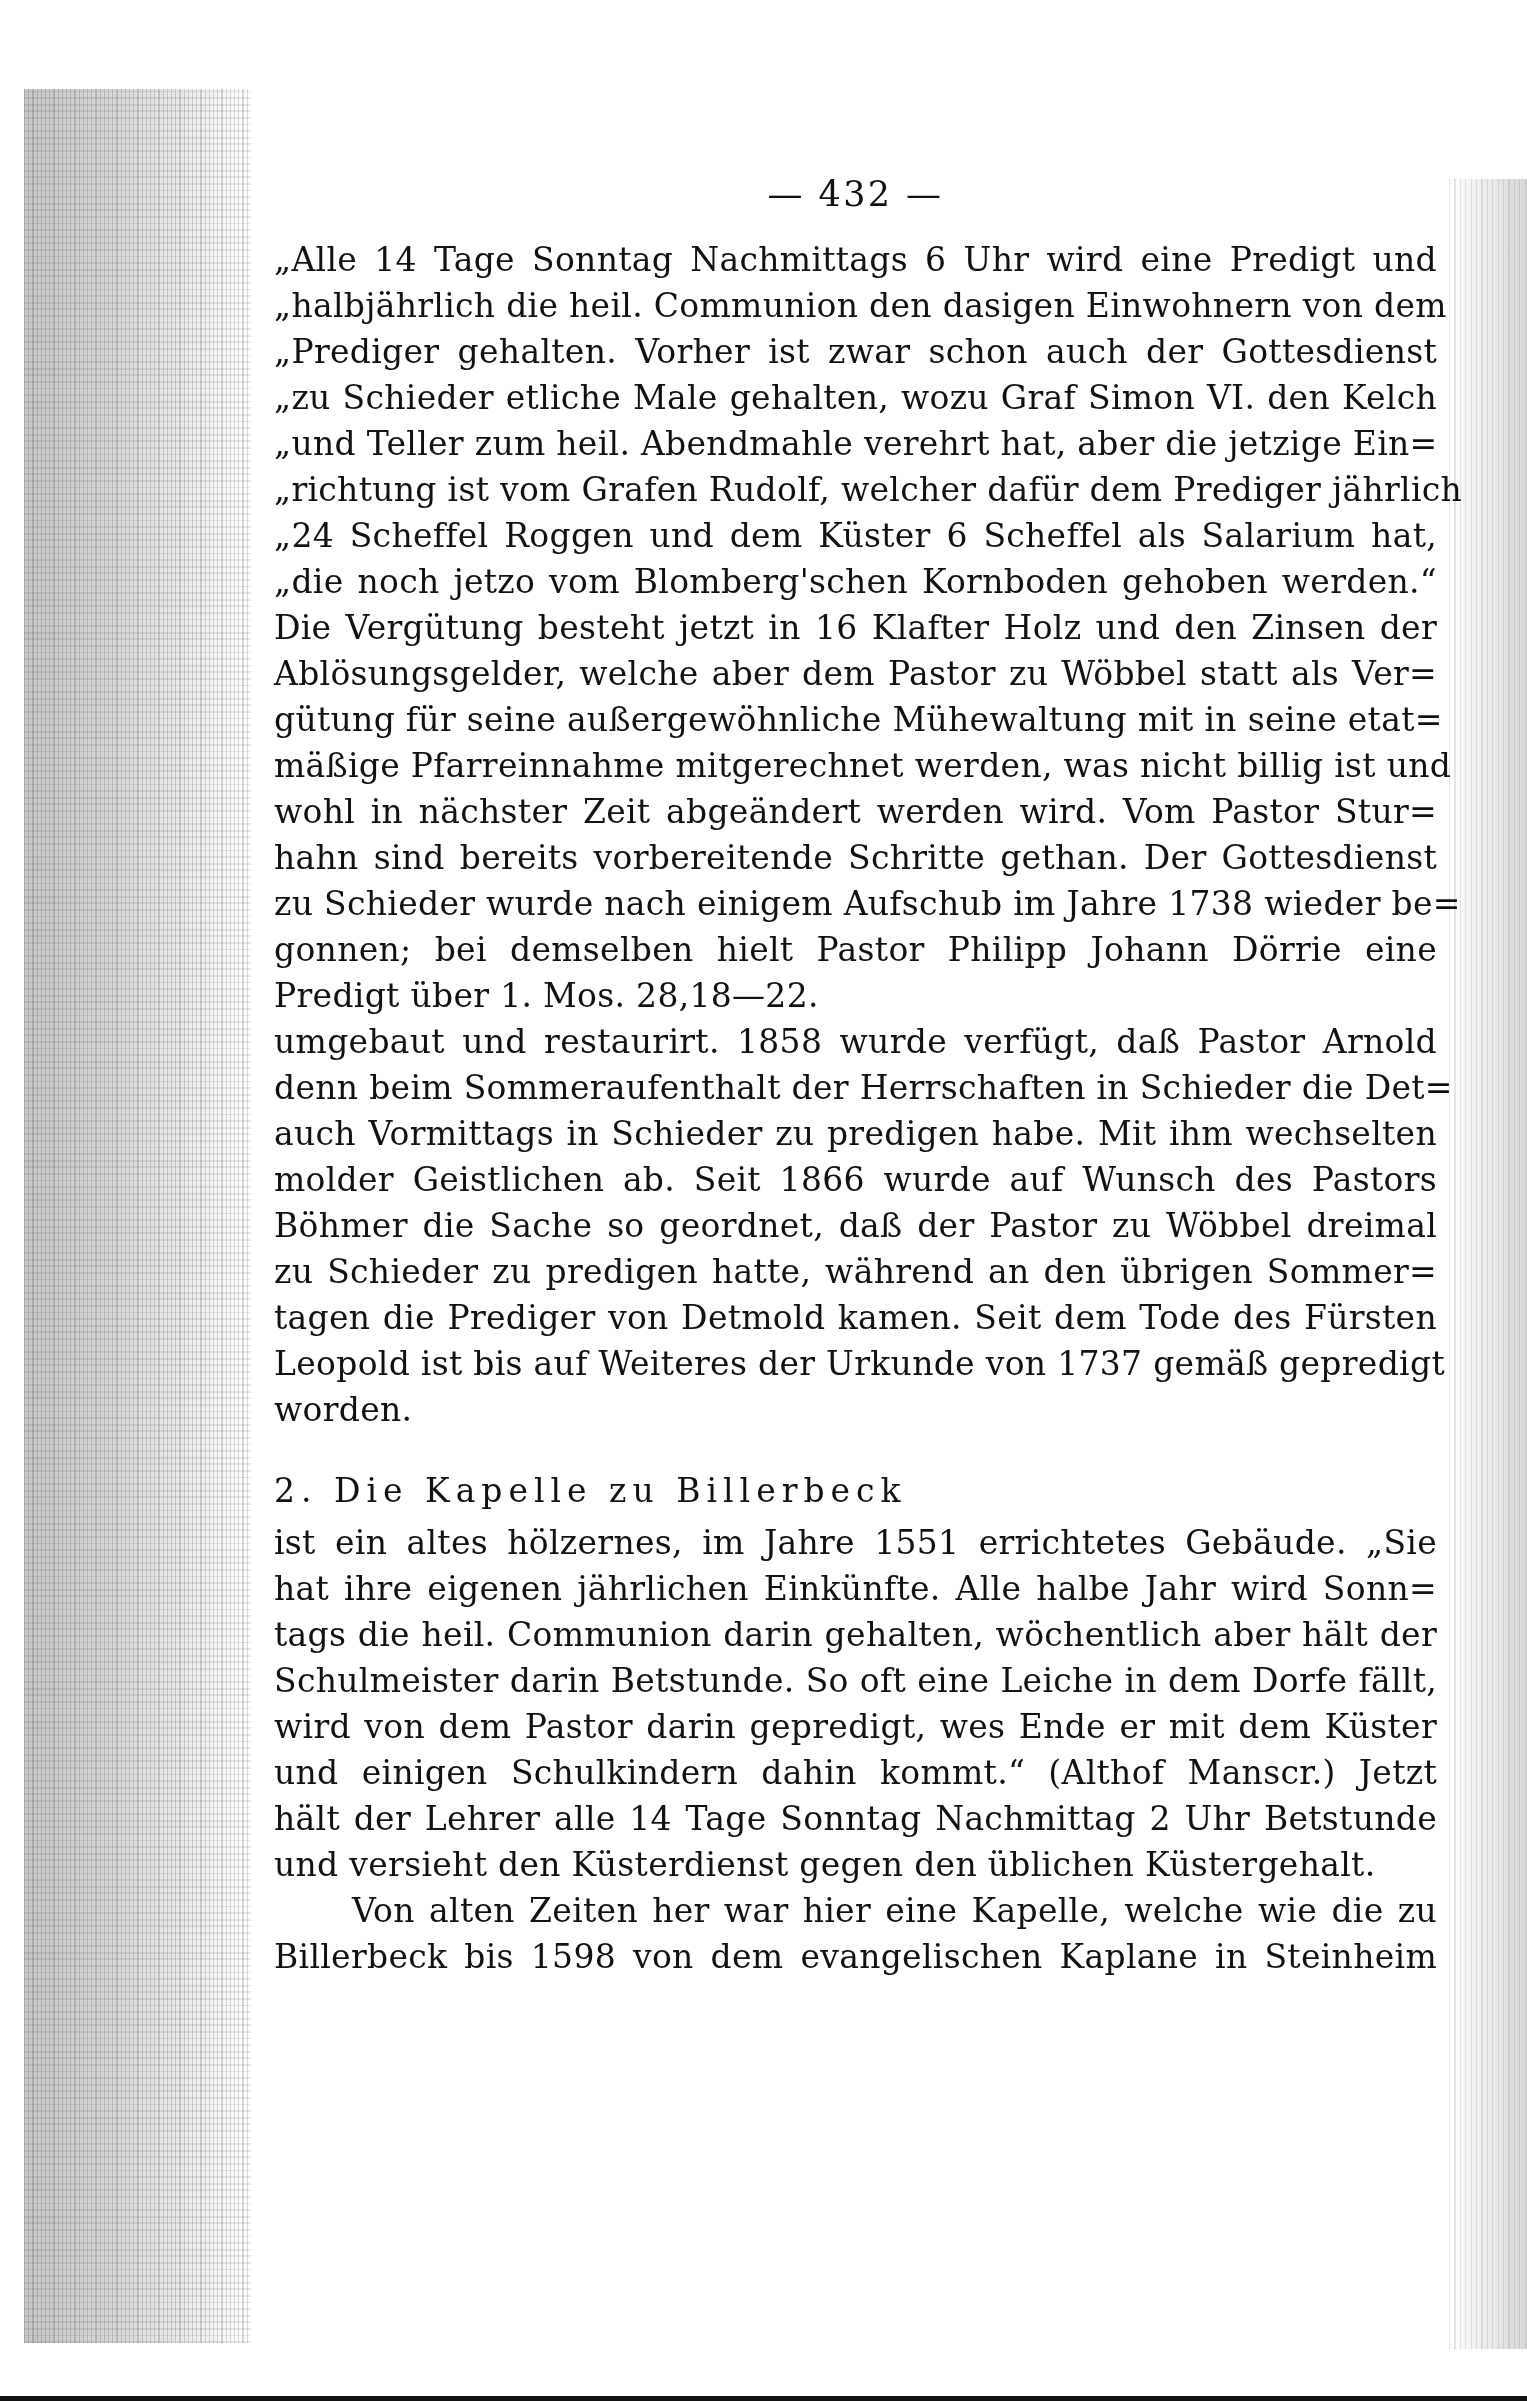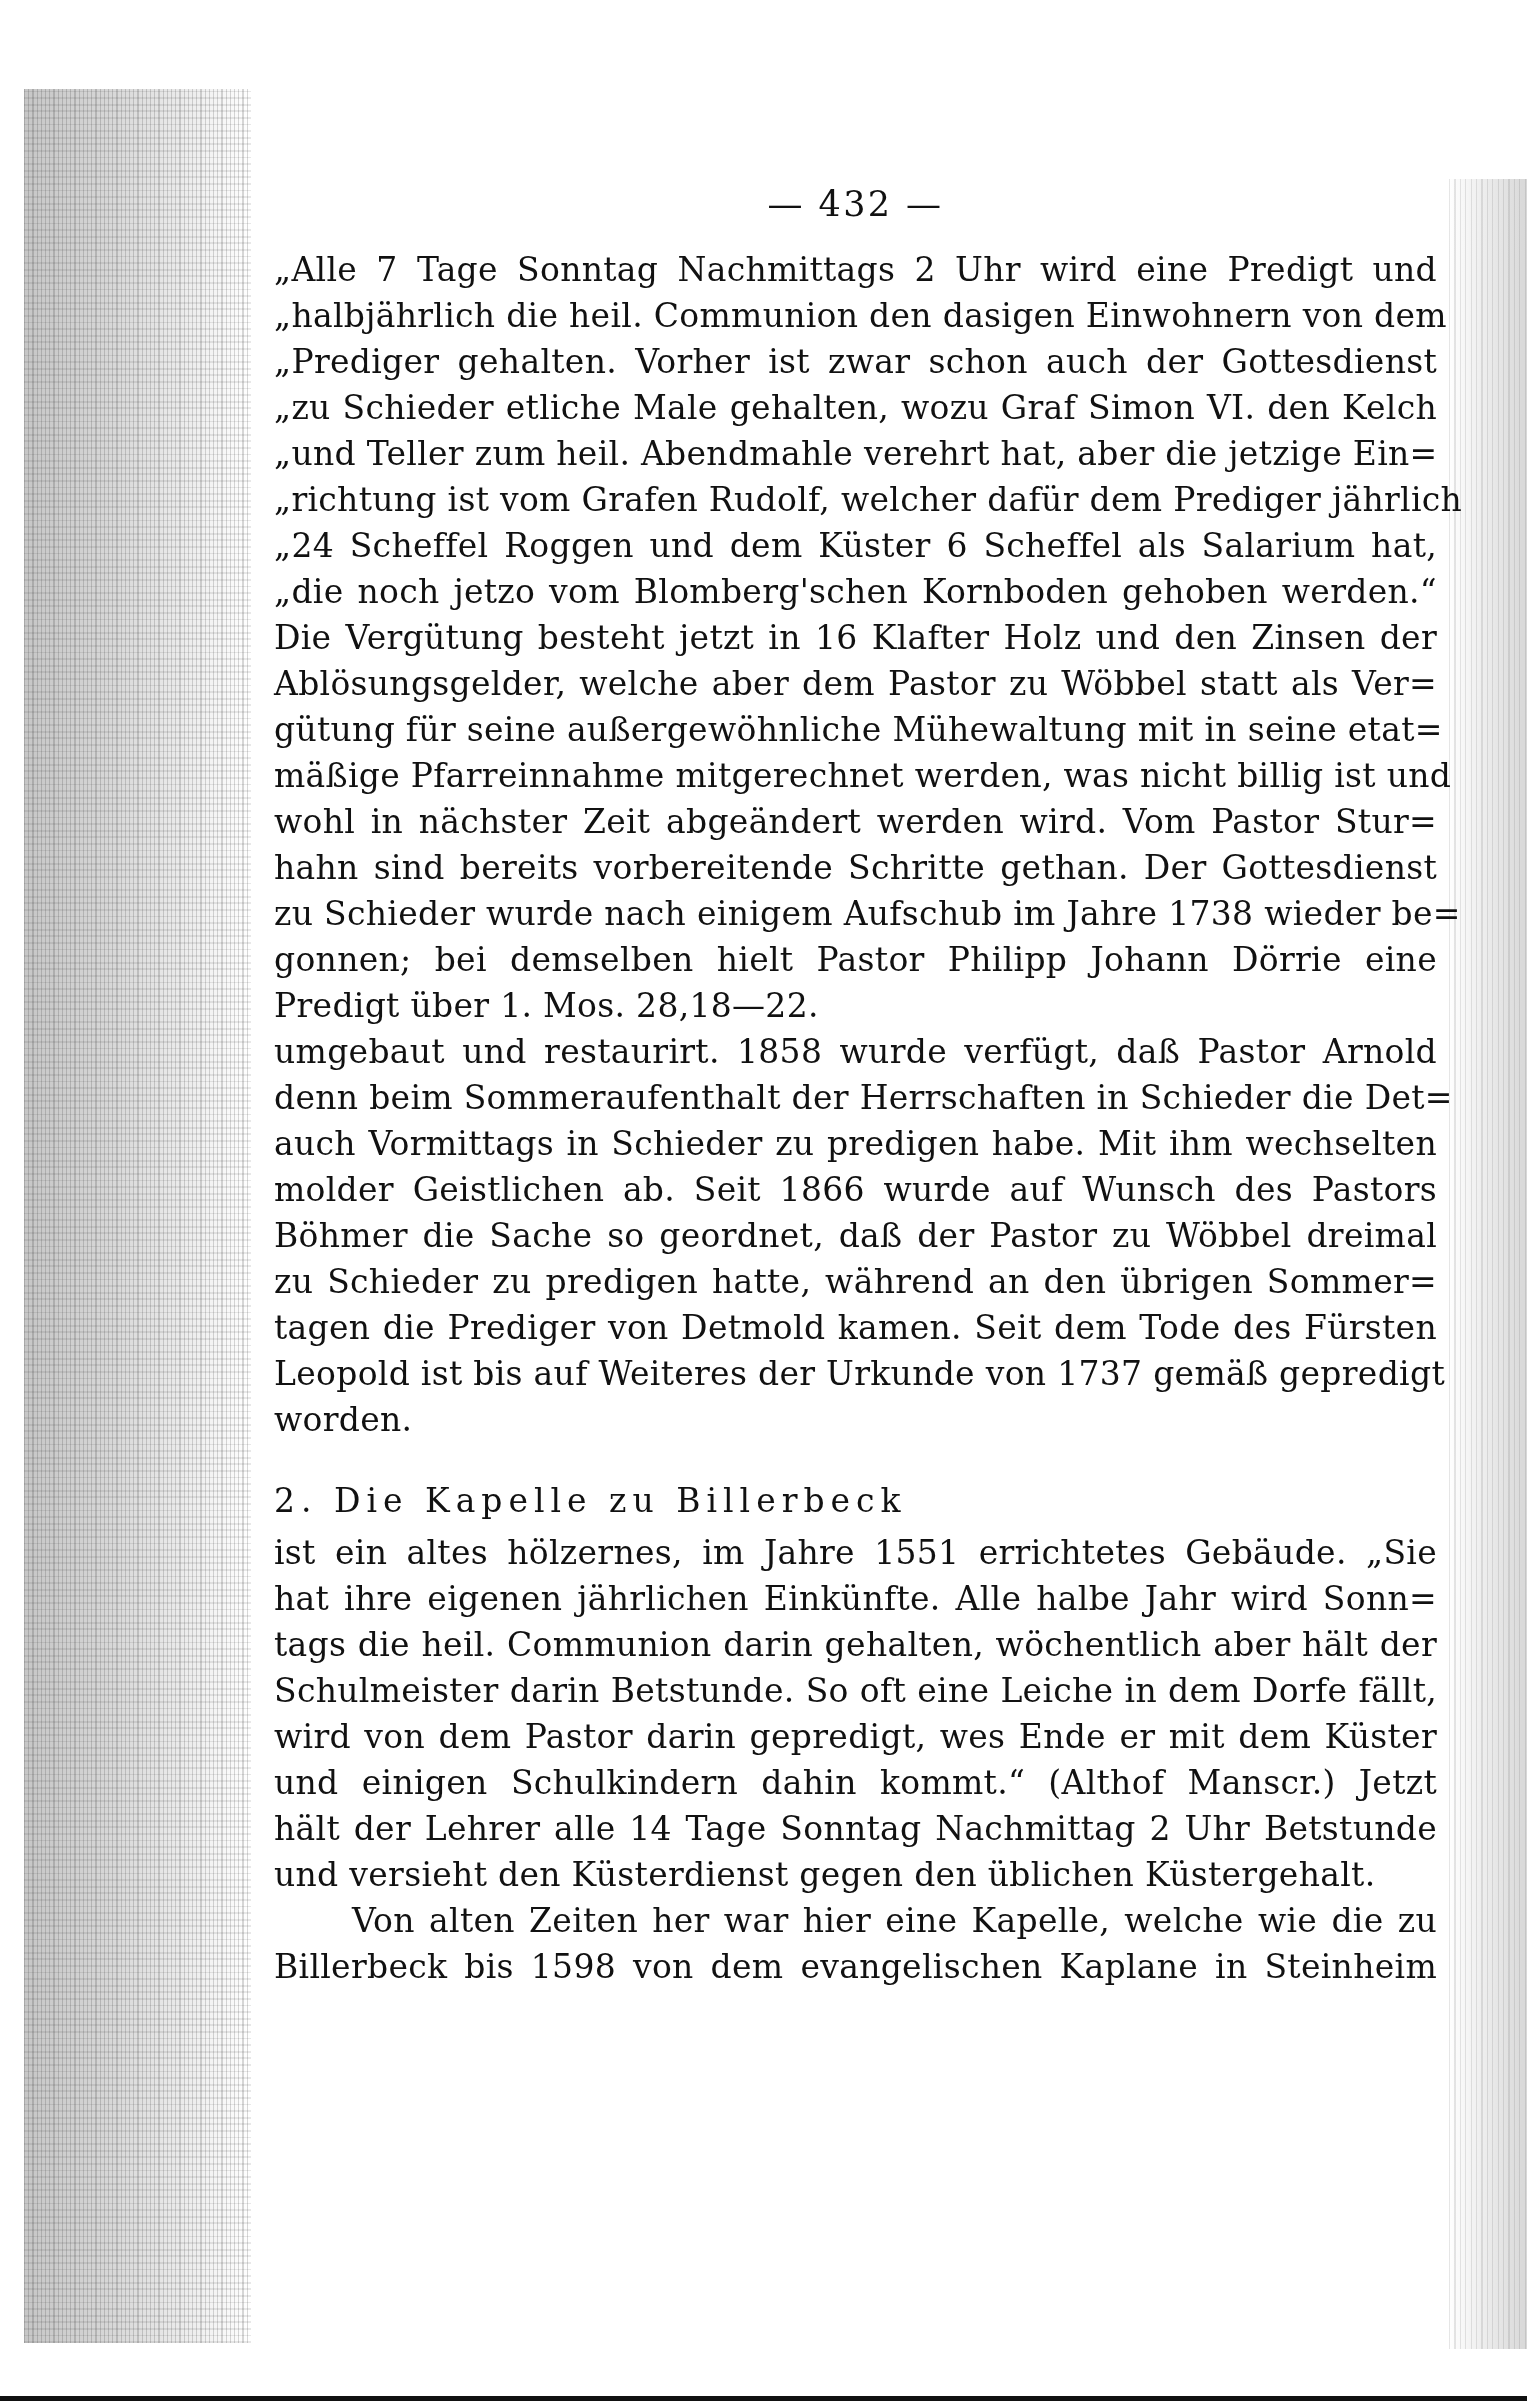--- a/index.html
+++ b/index.html
@@ -42,21 +42,21 @@
     position: absolute;
     left: 0;
     bottom: 0;
     width: 1527px;
     height: 4.8px;
     background: #111111;
   }
   .page {
     position: absolute;
     left: 274px;
-    top: 184px;
+    top: 174px;
     width: 1163px;
   }
   .page-number {
     text-align: center;
     font-size: 35px;
     letter-spacing: 2.4px;
     margin-bottom: 22.7px;
   }
   .para {
     font-size: 33px;
@@ -88,21 +88,21 @@
 </head>
 <body>
 
 <div class="scan-noise-left"></div>
 <div class="scan-noise-right"></div>
 
 <div class="page">
   <div class="page-number">— 432 —</div>
   <div id="page-body">
       <p class="para">
-        <span class="line">„Alle 7 Tage Sonntag Nachmittags 2 Uhr wird eine Predigt und</span>
+        <span class="line">„Alle 14 Tage Sonntag Nachmittags 6 Uhr wird eine Predigt und</span>
         <span class="line">„halbjährlich die heil. Communion den dasigen Einwohnern von dem</span>
         <span class="line">„Prediger gehalten. Vorher ist zwar schon auch der Gottesdienst</span>
         <span class="line">„zu Schieder etliche Male gehalten, wozu Graf Simon VI. den Kelch</span>
         <span class="line">„und Teller zum heil. Abendmahle verehrt hat, aber die jetzige Ein=</span>
         <span class="line">„richtung ist vom Grafen Rudolf, welcher dafür dem Prediger jährlich</span>
         <span class="line">„24 Scheffel Roggen und dem Küster 6 Scheffel als Salarium hat,</span>
         <span class="line">„die noch jetzo vom Blomberg'schen Kornboden gehoben werden.“</span>
         <span class="line">Die Vergütung besteht jetzt in 16 Klafter Holz und den Zinsen der</span>
         <span class="line">Ablösungsgelder, welche aber dem Pastor zu Wöbbel statt als Ver=</span>
         <span class="line">gütung für seine außergewöhnliche Mühewaltung mit in seine etat=</span>

